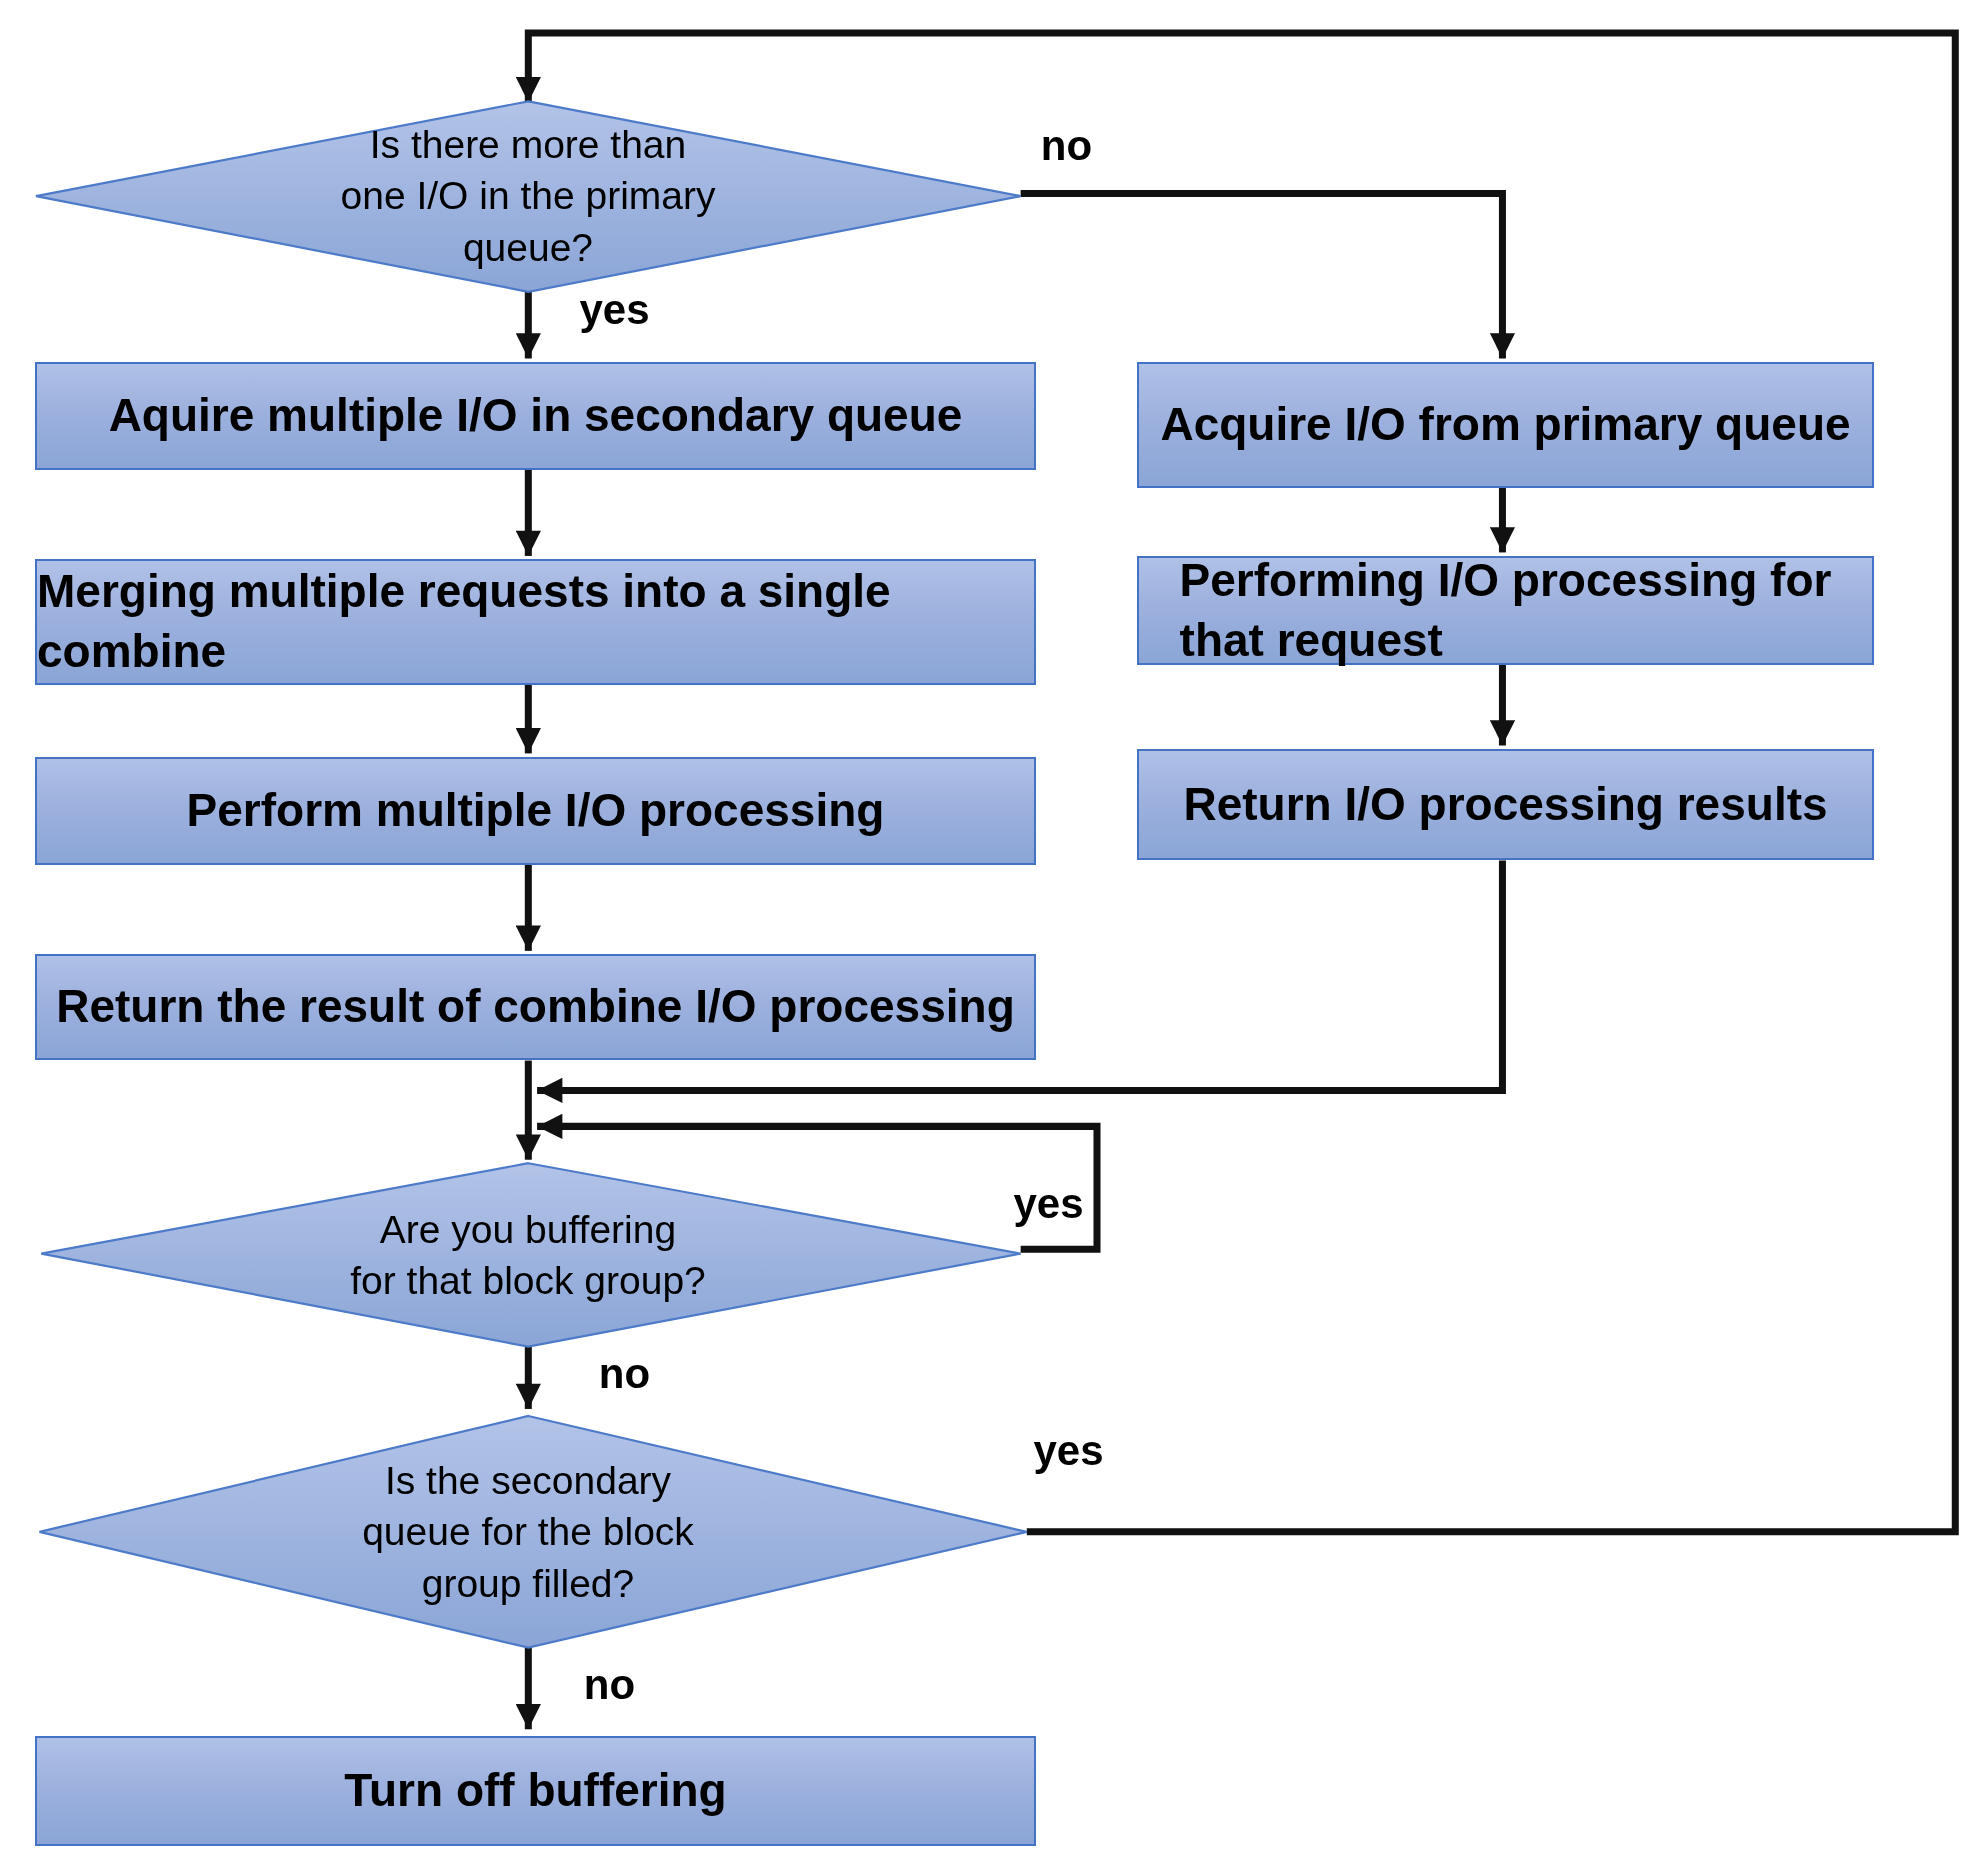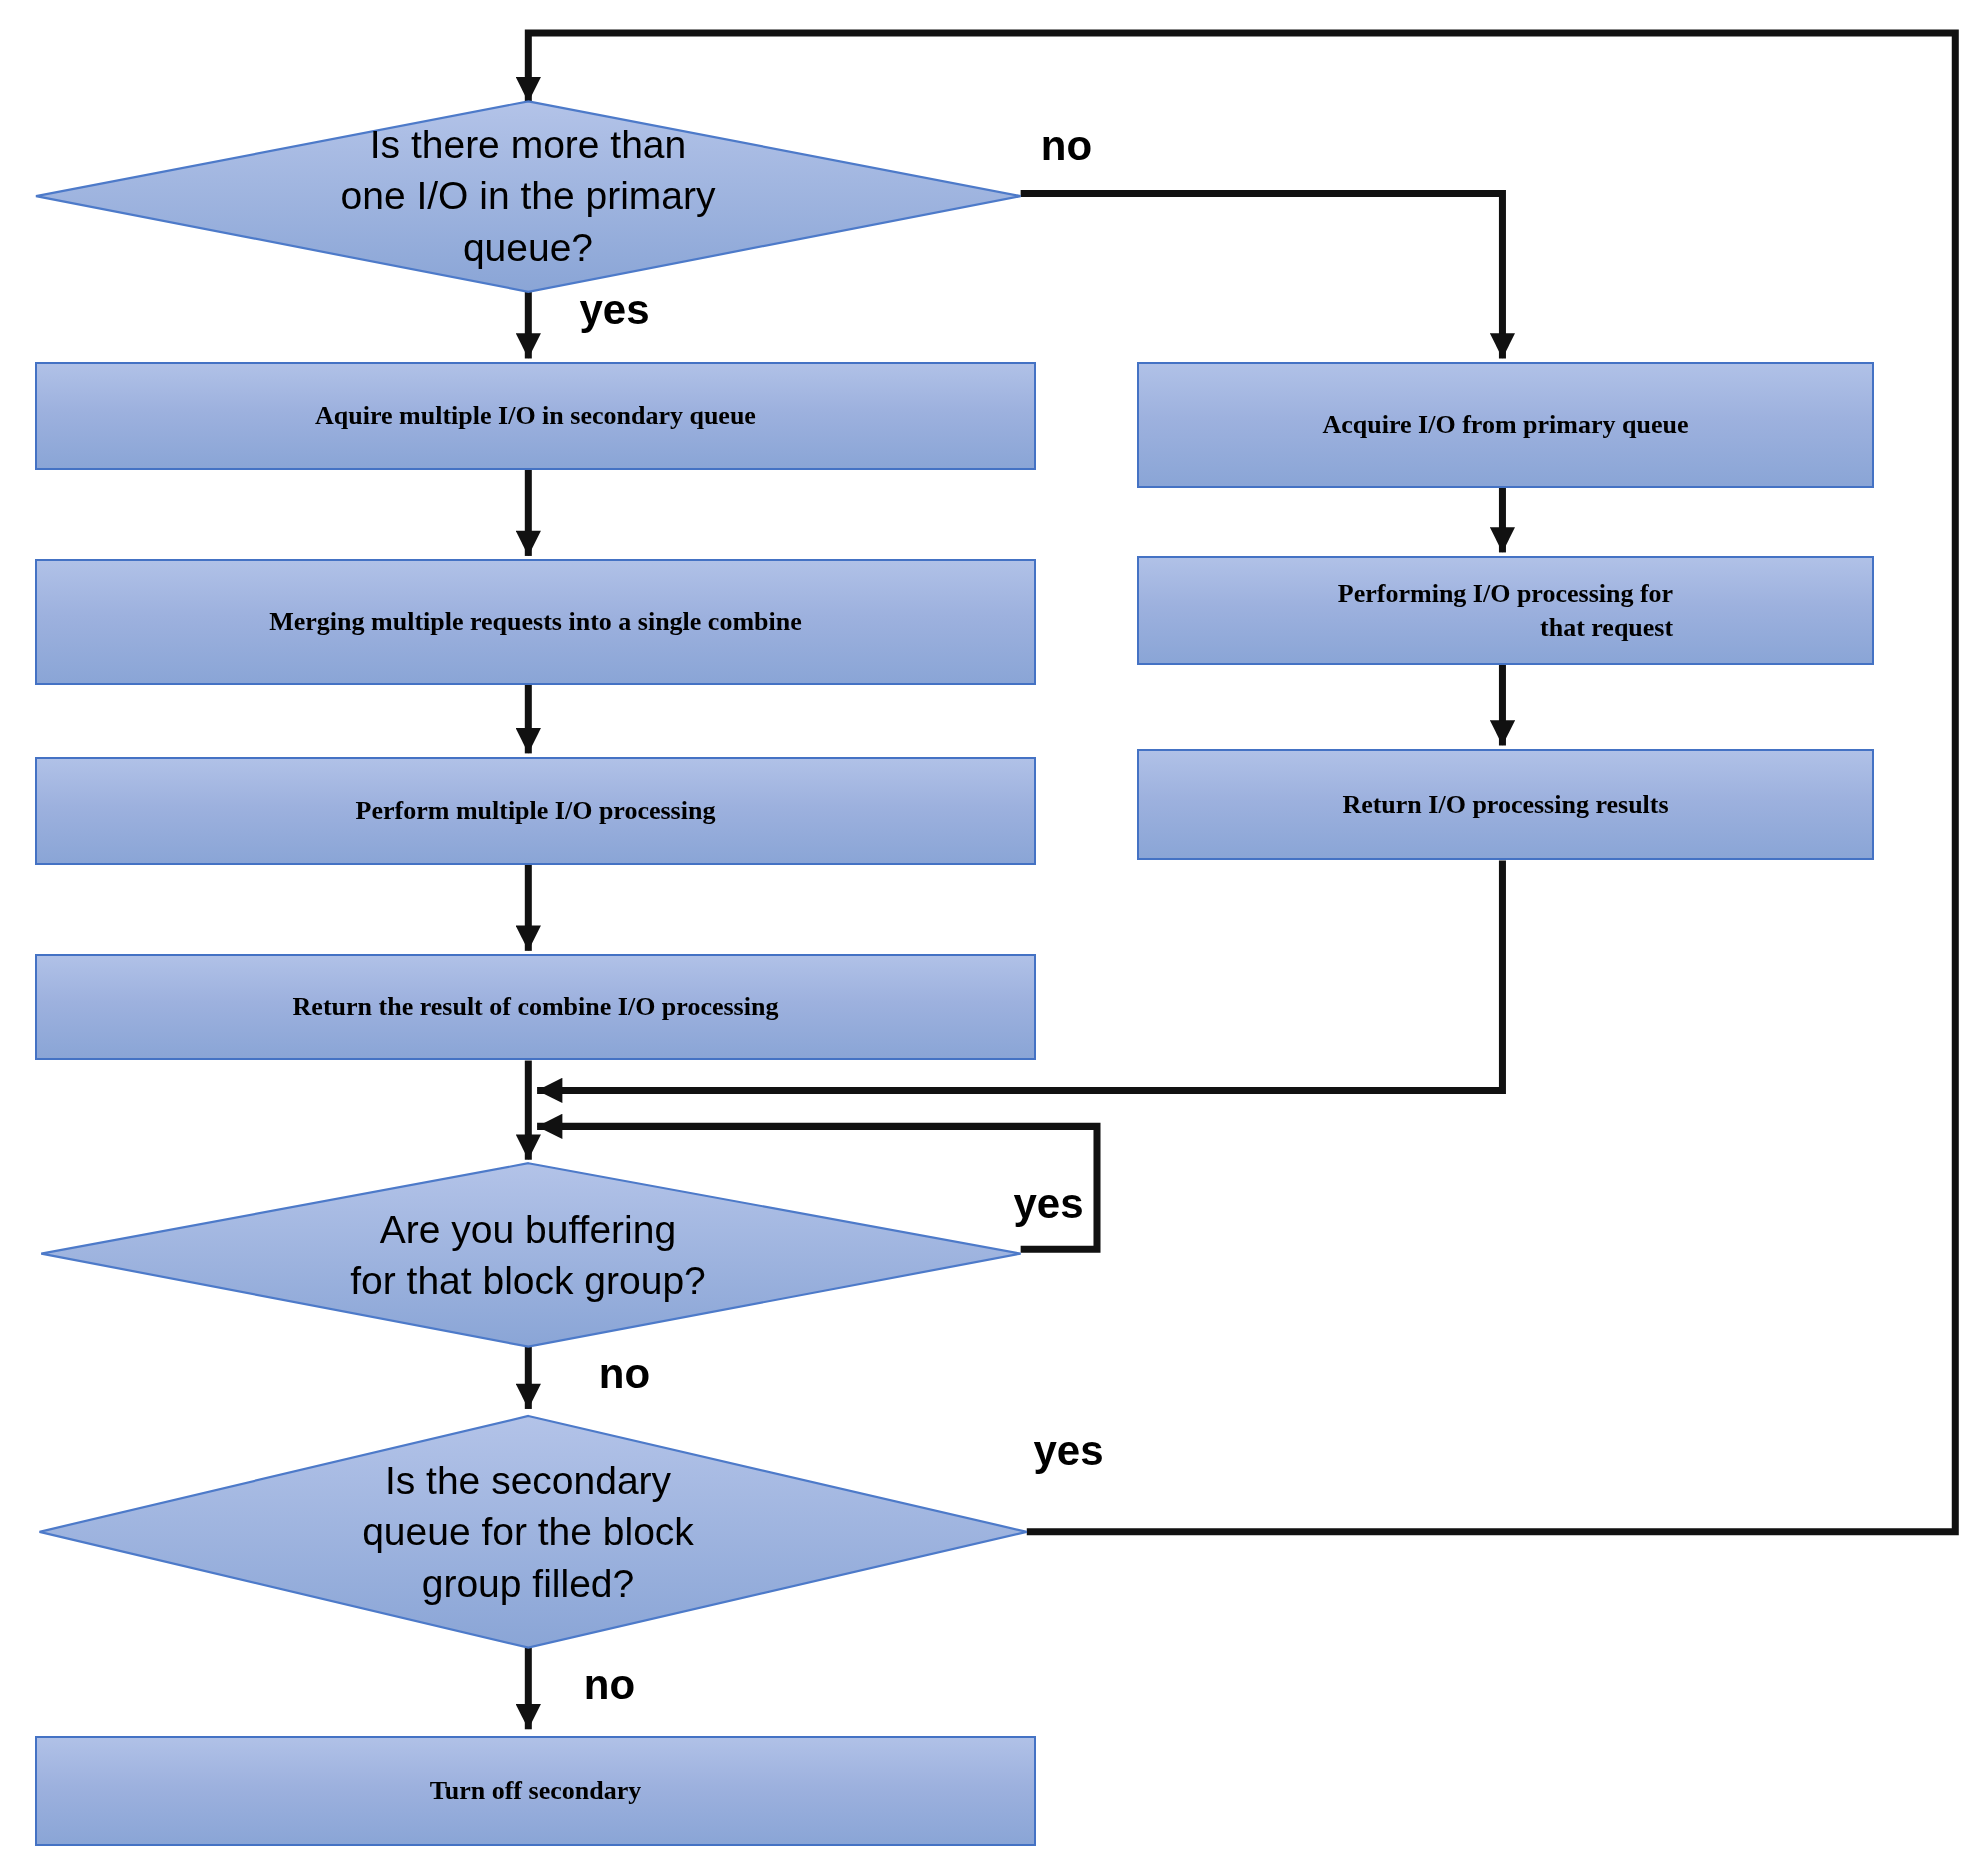--- a/index.html
+++ b/index.html
@@ -22,27 +22,26 @@
     width: 1986px; height: 1871px;
   }
   .process {
     position: absolute;
     box-sizing: border-box;
     border: 2.6px solid #4472c4;
     background: linear-gradient(180deg, #b0c1e7 0%, #9db1de 45%, #8aa5d6 100%);
     display: flex;
     align-items: center;
     justify-content: center;
-    text-align: right;
+    text-align: left;
     font-weight: 700;
-    font-size: 26px;
+    font-size: 46px;
     line-height: 1.3;
     white-space: pre-line;
     color: #000000;
-    font-family: Liberation Serif, serif;
   }
   .dlabel {
     position: absolute;
     display: flex;
     align-items: center;
     justify-content: center;
     text-align: center;
     font-weight: 400;
     font-size: 39px;
     line-height: 1.32;
@@ -96,21 +95,21 @@
   </svg>
 
   <div class="process" style="left:35px; top:362px; width:1001px; height:108px">Aquire multiple I/O in secondary queue</div>
   <div class="process" style="left:35px; top:559px; width:1001px; height:126px">Merging multiple requests into a single combine</div>
   <div class="process" style="left:35px; top:757px; width:1001px; height:108px">Perform multiple I/O processing</div>
   <div class="process" style="left:35px; top:954px; width:1001px; height:106px">Return the result of combine I/O processing</div>
   <div class="process" style="left:1137px; top:362px; width:737px; height:126px">Acquire I/O from primary queue</div>
   <div class="process" style="left:1137px; top:556px; width:737px; height:109px">Performing I/O processing for
 that request</div>
   <div class="process" style="left:1137px; top:749px; width:737px; height:111px">Return I/O processing results</div>
-  <div class="process" style="left:35px; top:1736px; width:1001px; height:110px">Turn off secondary</div>
+  <div class="process" style="left:35px; top:1736px; width:1001px; height:110px">Turn off buffering</div>
 
   <div class="dlabel" style="left:177px; top:108px; width:702px; height:176px">Is there more than
 one I/O in the primary
 queue?</div>
   <div class="dlabel" style="left:177px; top:1176px; width:702px; height:158px">Are you buffering
 for that block group?</div>
   <div class="dlabel" style="left:177px; top:1431px; width:702px; height:202px">Is the secondary
 queue for the block
 group filled?</div>
 

